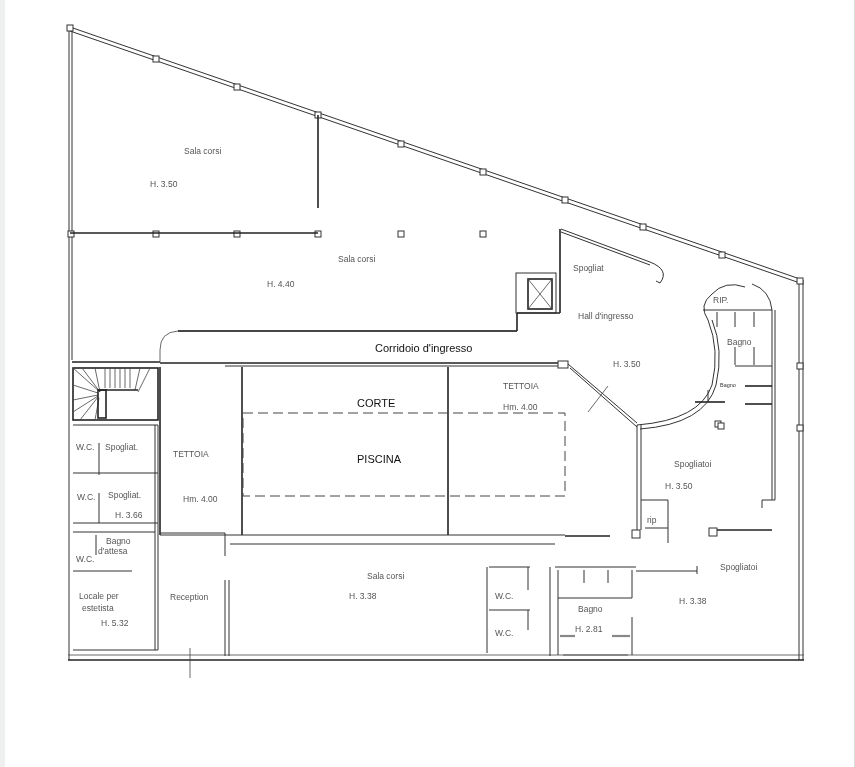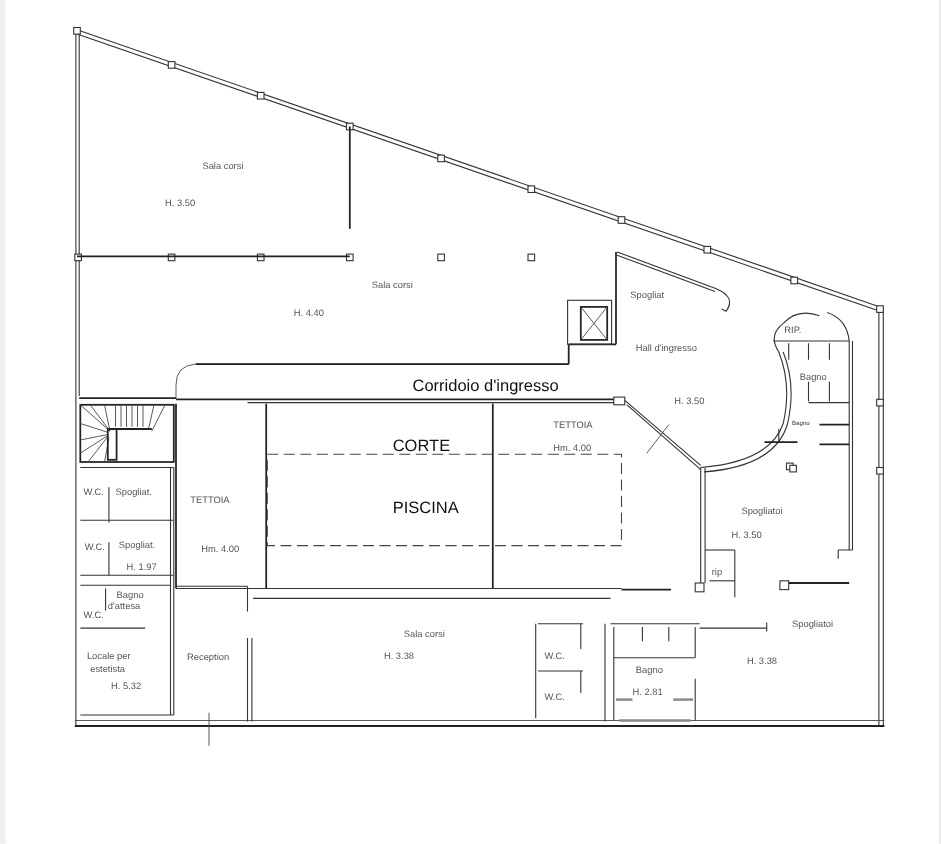--- a/index.html
+++ b/index.html
@@ -5,21 +5,21 @@
     html, body { margin: 0; padding: 0; background: #ffffff; }
     body { width: 855px; height: 767px; overflow: hidden; position: relative; font-family: "Liberation Sans", sans-serif; }
     #plan { position: absolute; left: 0; top: 0; width: 855px; height: 767px; }
     .wall { fill: none; stroke: #222; stroke-width: 1.6; }
     .wall2 { fill: none; stroke: #333; stroke-width: 1; }
     .thin { fill: none; stroke: #444; stroke-width: 0.8; }
     .grey { fill: none; stroke: #888; stroke-width: 2.2; }
     .dash { fill: none; stroke: #444; stroke-width: 1; stroke-dasharray: 10 5; }
     .pillar { fill: #fff; stroke: #333; stroke-width: 1; }
     .lbl { position: absolute; color: #555; font-size: 8.5px; white-space: nowrap; font-family: Liberation Sans, sans-serif; line-height: 1; }
-    .lbl.big { color: #111; font-size: 15px; }
+    .lbl.big { color: #111; font-size: 11px; }
     .lbl.tiny { font-size: 5.5px; color: #333; }
     .page-edge { position: absolute; left: 0; top: 0; width: 5px; height: 767px; background: #eef0f0; }
     .page-edge-r { position: absolute; right: 0; top: 0; width: 1px; height: 767px; background: #ddd; }
   </style>
 </head>
 <body>
 
 <div class="page-edge"></div>
 <div class="page-edge-r"></div>
 
@@ -218,21 +218,21 @@
   <span class="lbl big" style="left:357px;top:398px">CORTE</span>
   <span class="lbl big" style="left:357px;top:454px">PISCINA</span>
 
   <span class="lbl" style="left:173px;top:450px">TETTOIA</span>
   <span class="lbl" style="left:183px;top:495px">Hm. 4.00</span>
 
   <span class="lbl" style="left:76px;top:443px">W.C.</span>
   <span class="lbl" style="left:105px;top:443px">Spogliat.</span>
   <span class="lbl" style="left:77px;top:493px">W.C.</span>
   <span class="lbl" style="left:108px;top:491px">Spogliat.</span>
-  <span class="lbl" style="left:115px;top:511px">H. 1.97</span>
+  <span class="lbl" style="left:115px;top:511px">H. 3.66</span>
 
   <span class="lbl" style="left:106px;top:537px">Bagno</span>
   <span class="lbl" style="left:98px;top:547px">d'attesa</span>
   <span class="lbl" style="left:76px;top:555px">W.C.</span>
 
   <span class="lbl" style="left:79px;top:592px">Locale per</span>
   <span class="lbl" style="left:82px;top:604px">estetista</span>
   <span class="lbl" style="left:101px;top:619px">H. 5.32</span>
 
   <span class="lbl" style="left:170px;top:593px">Reception</span>

